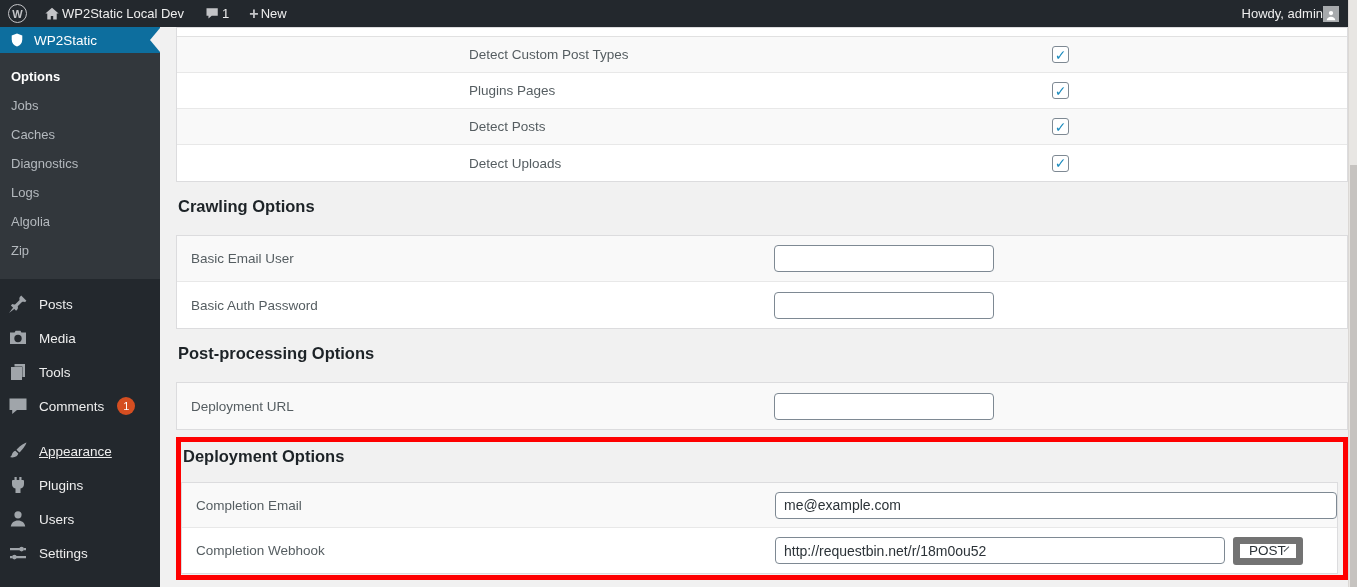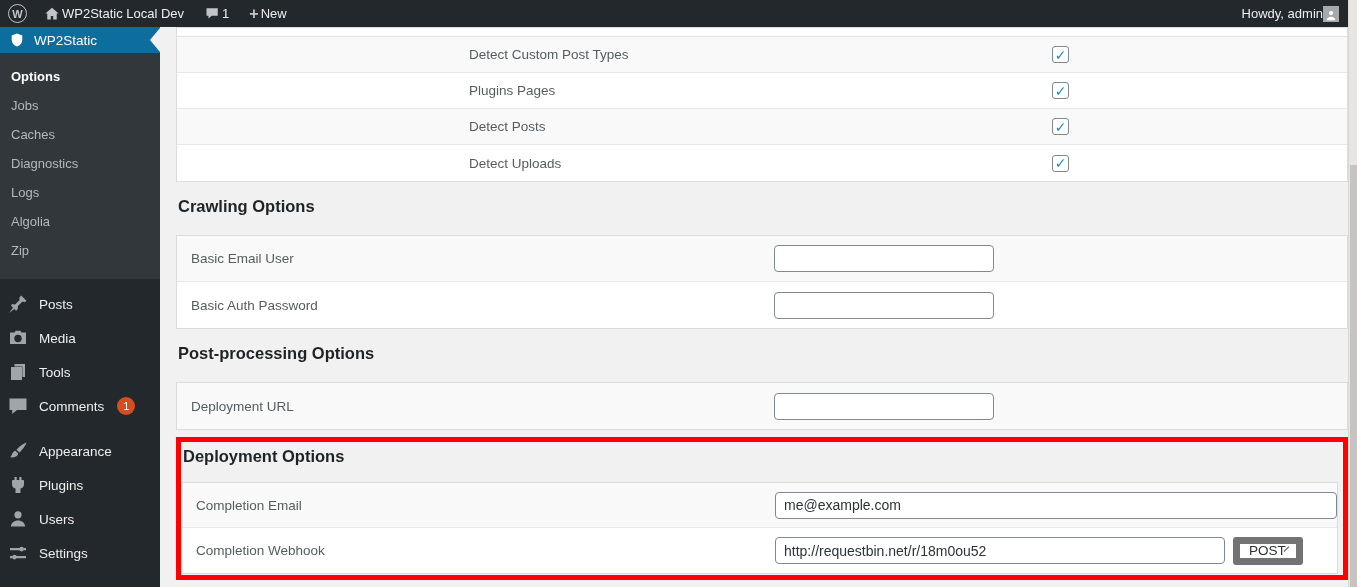--- a/index.html
+++ b/index.html
@@ -28,21 +28,21 @@
   .plugin-current::after { content:''; position:absolute; right:0; top:50%; margin-top:-12px;
                            border-top:12px solid transparent; border-bottom:12px solid transparent;
                            border-right:10px solid #f1f1f1; }
   .submenu { background:#32373c; padding:9px 0 14px 0; }
   .submenu-item { padding:7px 0 7px 11px; font-size:13px; color:#b4b9be; cursor:pointer; }
   .submenu-item.active { color:#fff; font-weight:bold; }
   .menu { margin-top:8px; }
   .menu-item { height:34px; display:flex; align-items:center; padding-left:8px; gap:11px;
                color:#eee; font-size:13.5px; cursor:pointer; }
   .menu-item .mi-icon { width:20px; height:20px; fill:#a0a5aa; flex:0 0 20px; }
-  .menu-item.group-start { margin-top:11px; }
+  .menu-item.group-start { margin-top:11px;text-decoration:underline; }
   .badge { min-width:18px; height:18px; border-radius:9px; background:#d54e21; color:#fff;
            font-size:11px; display:flex; align-items:center; justify-content:center; padding:0 4px; margin-left:2px; }
 
   
   .content { position:absolute; left:160px; top:27px; width:1188px; height:560px; background:#f1f1f1; }
   .opt-table { position:absolute; left:16px; width:1172px; background:#fff; border:1px solid #dcdcde; }
   .row { display:flex; align-items:center; border-bottom:1px solid #e8e8e8; background:#fff; }
   .row:last-child { border-bottom:none; }
   .row.alt { background:#f9f9f9; }
   .row.h36 { height:36px;justify-content:center; }

